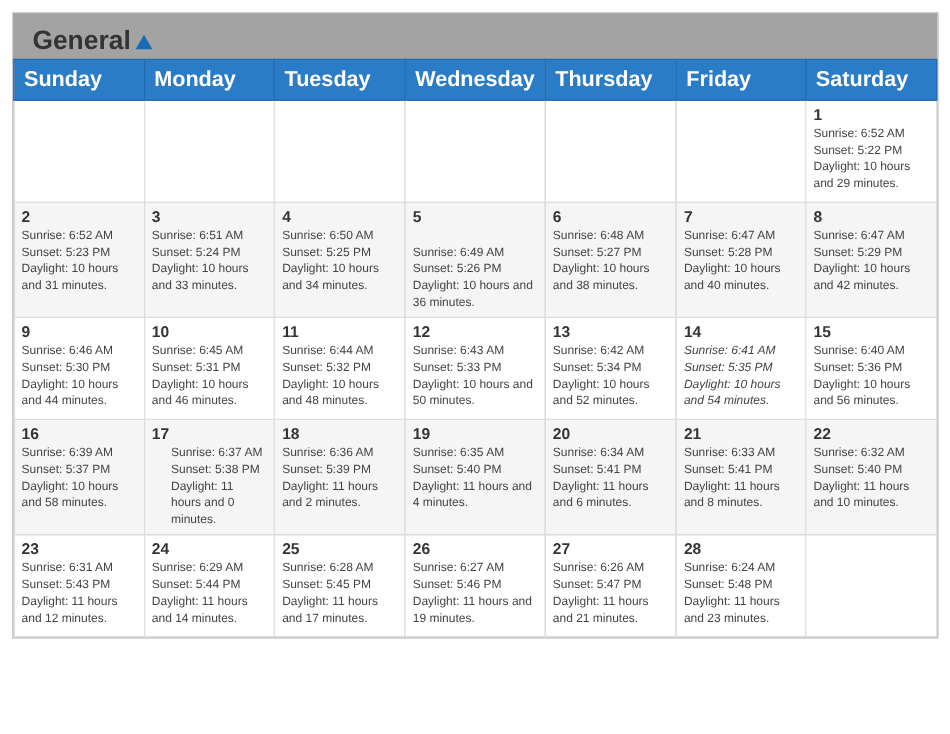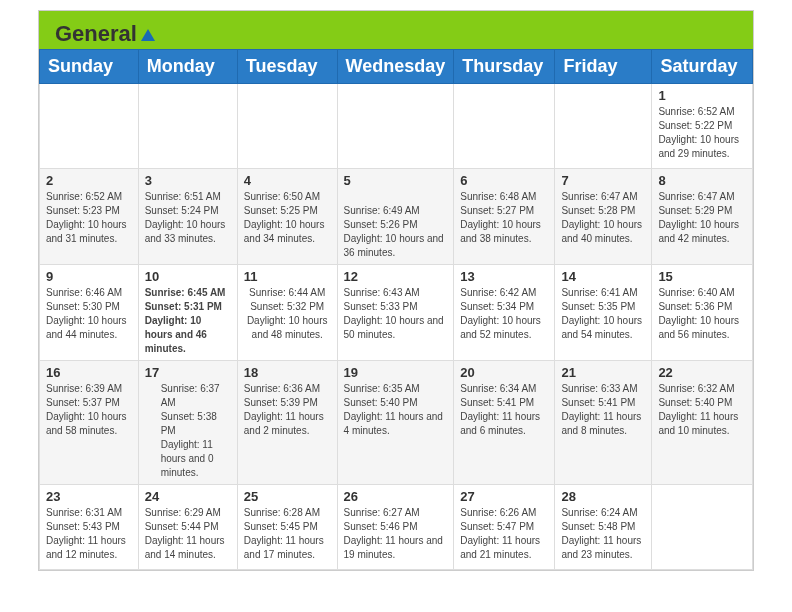--- a/index.html
+++ b/index.html
@@ -5,22 +5,22 @@
     * { box-sizing: border-box; margin: 0; padding: 0; }
     body {
       font-family: Arial, sans-serif;
       background: #fff;
       width: 792px;
       min-height: 612px;
       padding: 10px;
     }
     .page-wrapper {
       border: 1px solid #ccc;
-      background: #84cc16;
-      width: 716px;
+      background: #a3a3a3;
+      width: 772px;
       margin: 0 auto;
     }
     .header {
       display: flex;
       justify-content: space-between;
       align-items: flex-start;
       padding: 12px 16px 8px 16px;
     }
     .logo {
       display: flex;
@@ -174,45 +174,45 @@
         </tr>
         <tr class="row-white">
           <td>
             <span class="day-number">9</span>
             <div class="day-info" style="white-space: pre-line;">Sunrise: 6:46 AM
 Sunset: 5:30 PM
 Daylight: 10 hours and 44 minutes.</div>
           </td>
           <td>
             <span class="day-number">10</span>
-            <div class="day-info" style="white-space: pre-line; font-weight: bold;">Sunrise: 6:45 AM
+            <div class="day-info" style="white-space: pre-line;">Sunrise: 6:45 AM
 Sunset: 5:31 PM
 Daylight: 10 hours and 46 minutes.</div>
           </td>
           <td>
             <span class="day-number">11</span>
-            <div class="day-info" style="white-space: pre-line; text-align: center;">Sunrise: 6:44 AM
+            <div class="day-info" style="white-space: pre-line;">Sunrise: 6:44 AM
 Sunset: 5:32 PM
 Daylight: 10 hours and 48 minutes.</div>
           </td>
           <td>
             <span class="day-number">12</span>
             <div class="day-info" style="white-space: pre-line;">Sunrise: 6:43 AM
 Sunset: 5:33 PM
 Daylight: 10 hours and 50 minutes.</div>
           </td>
           <td>
             <span class="day-number">13</span>
             <div class="day-info" style="white-space: pre-line;">Sunrise: 6:42 AM
 Sunset: 5:34 PM
 Daylight: 10 hours and 52 minutes.</div>
           </td>
           <td>
             <span class="day-number">14</span>
-            <div class="day-info" style="white-space: pre-line;">Sunrise: 6:41 AM
+            <div class="day-info" style="white-space: pre-line; font-style: italic;">Sunrise: 6:41 AM
 Sunset: 5:35 PM
 Daylight: 10 hours and 54 minutes.</div>
           </td>
           <td>
             <span class="day-number">15</span>
             <div class="day-info" style="white-space: pre-line;">Sunrise: 6:40 AM
 Sunset: 5:36 PM
 Daylight: 10 hours and 56 minutes.</div>
           </td>
         </tr>

